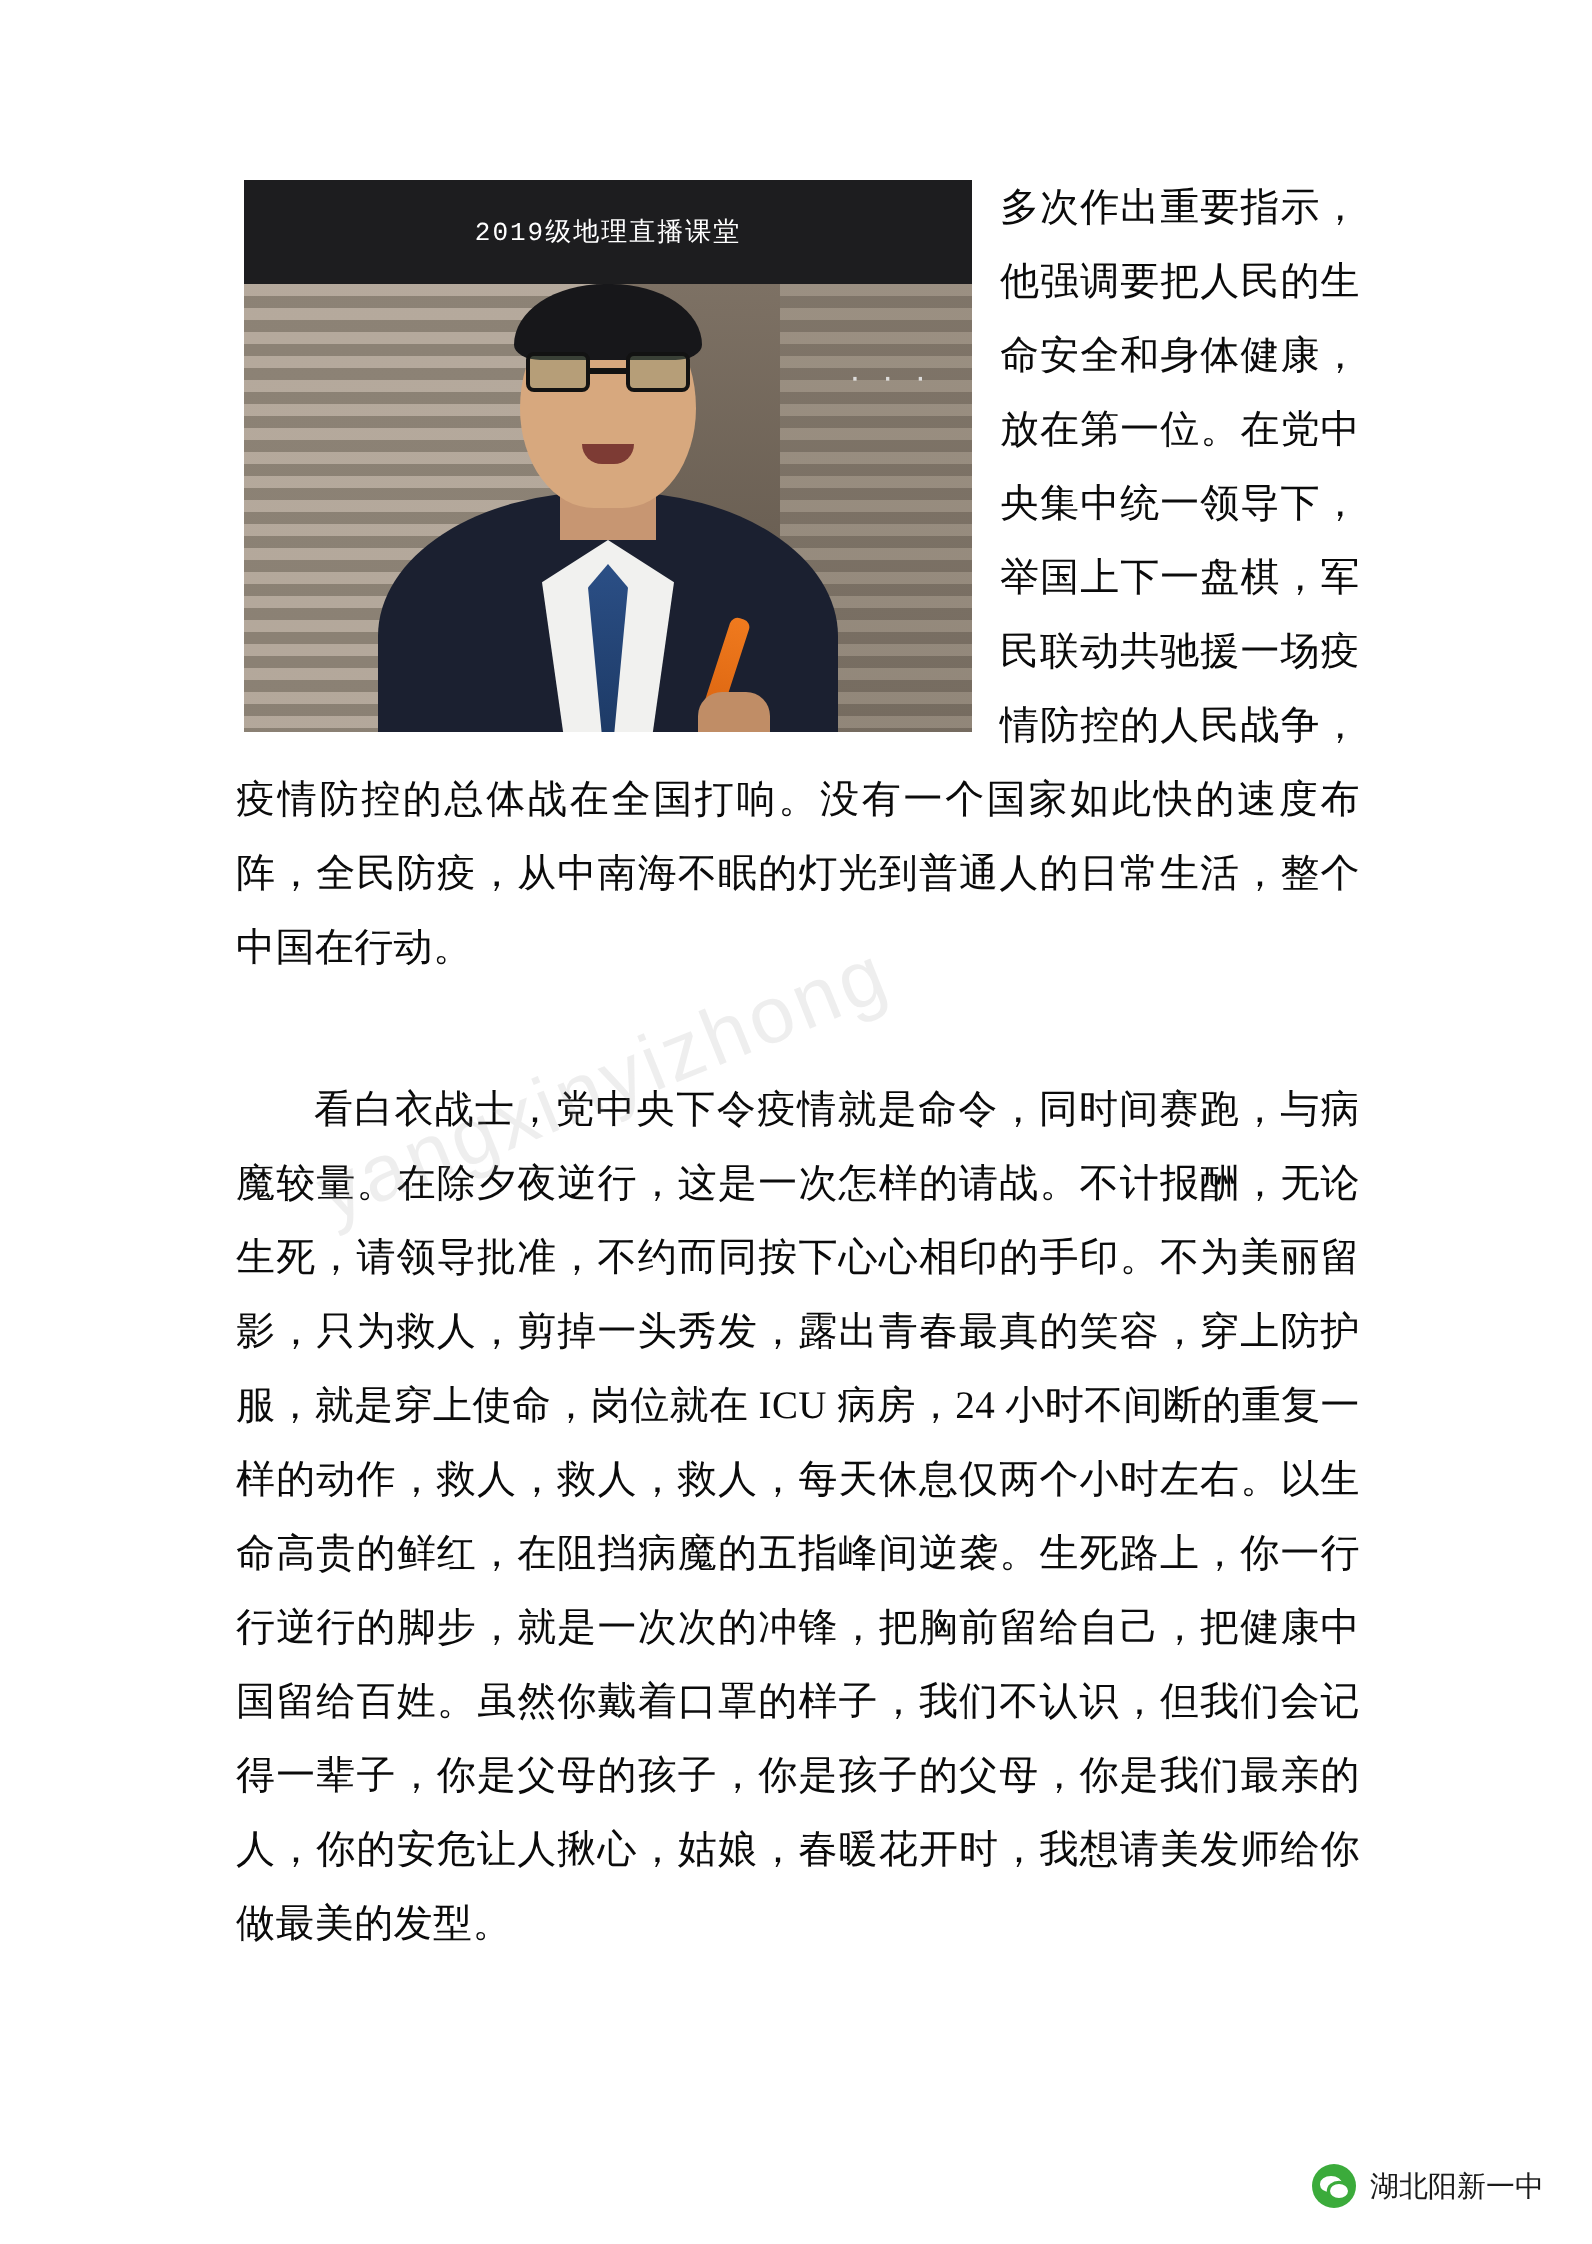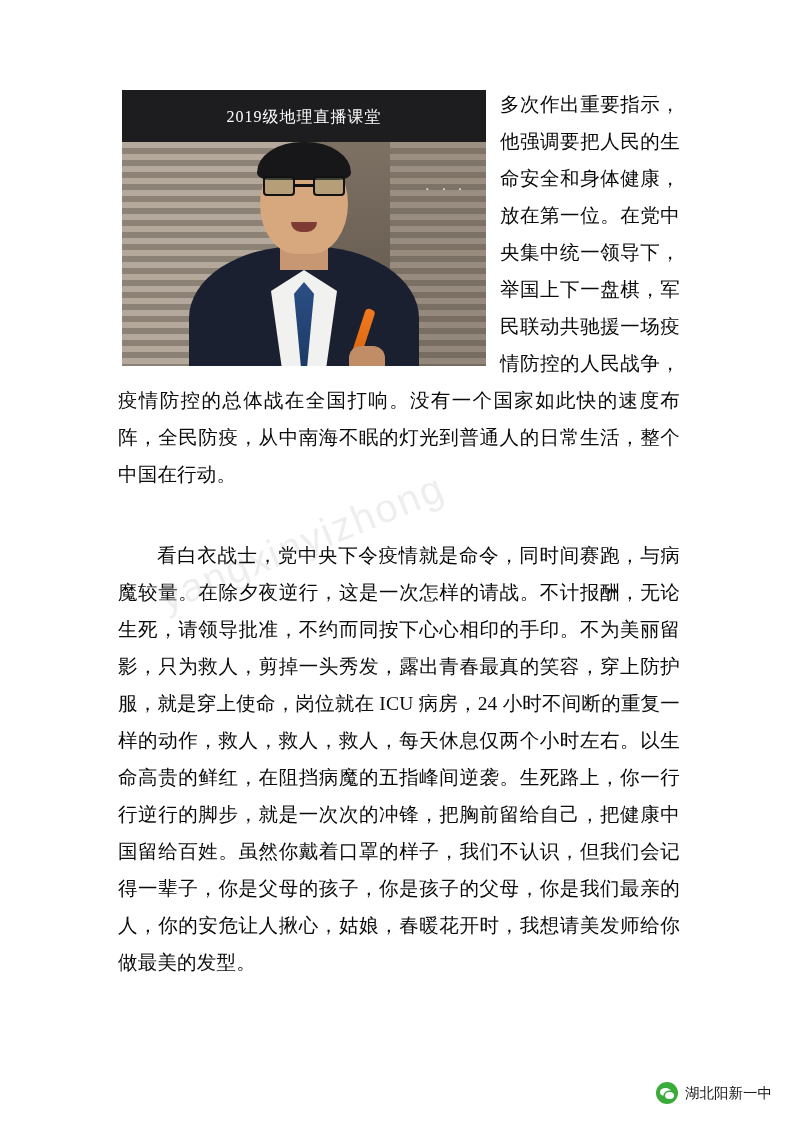--- a/index.html
+++ b/index.html
@@ -49,22 +49,22 @@
   .video-topbar {
     position: absolute;
     left: 0; top: 0;
     width: 100%;
     height: 52px;
     background: #1d1d1f;
     color: #fff;
     display: flex;
     align-items: center;
     justify-content: center;
-    font-size: 16px;
-    font-family: Liberation Serif, serif;
+    font-size: 13px;
+    font-family: Liberation Mono, monospace;
     letter-spacing: 1px;
   }
   .video-body {
     position: absolute;
     left: 0; top: 52px;
     width: 100%;
     height: 224px;
     background: linear-gradient(180deg,#6c6256 0%,#5d5347 40%,#4b4338 100%);
     overflow: hidden;
   }

